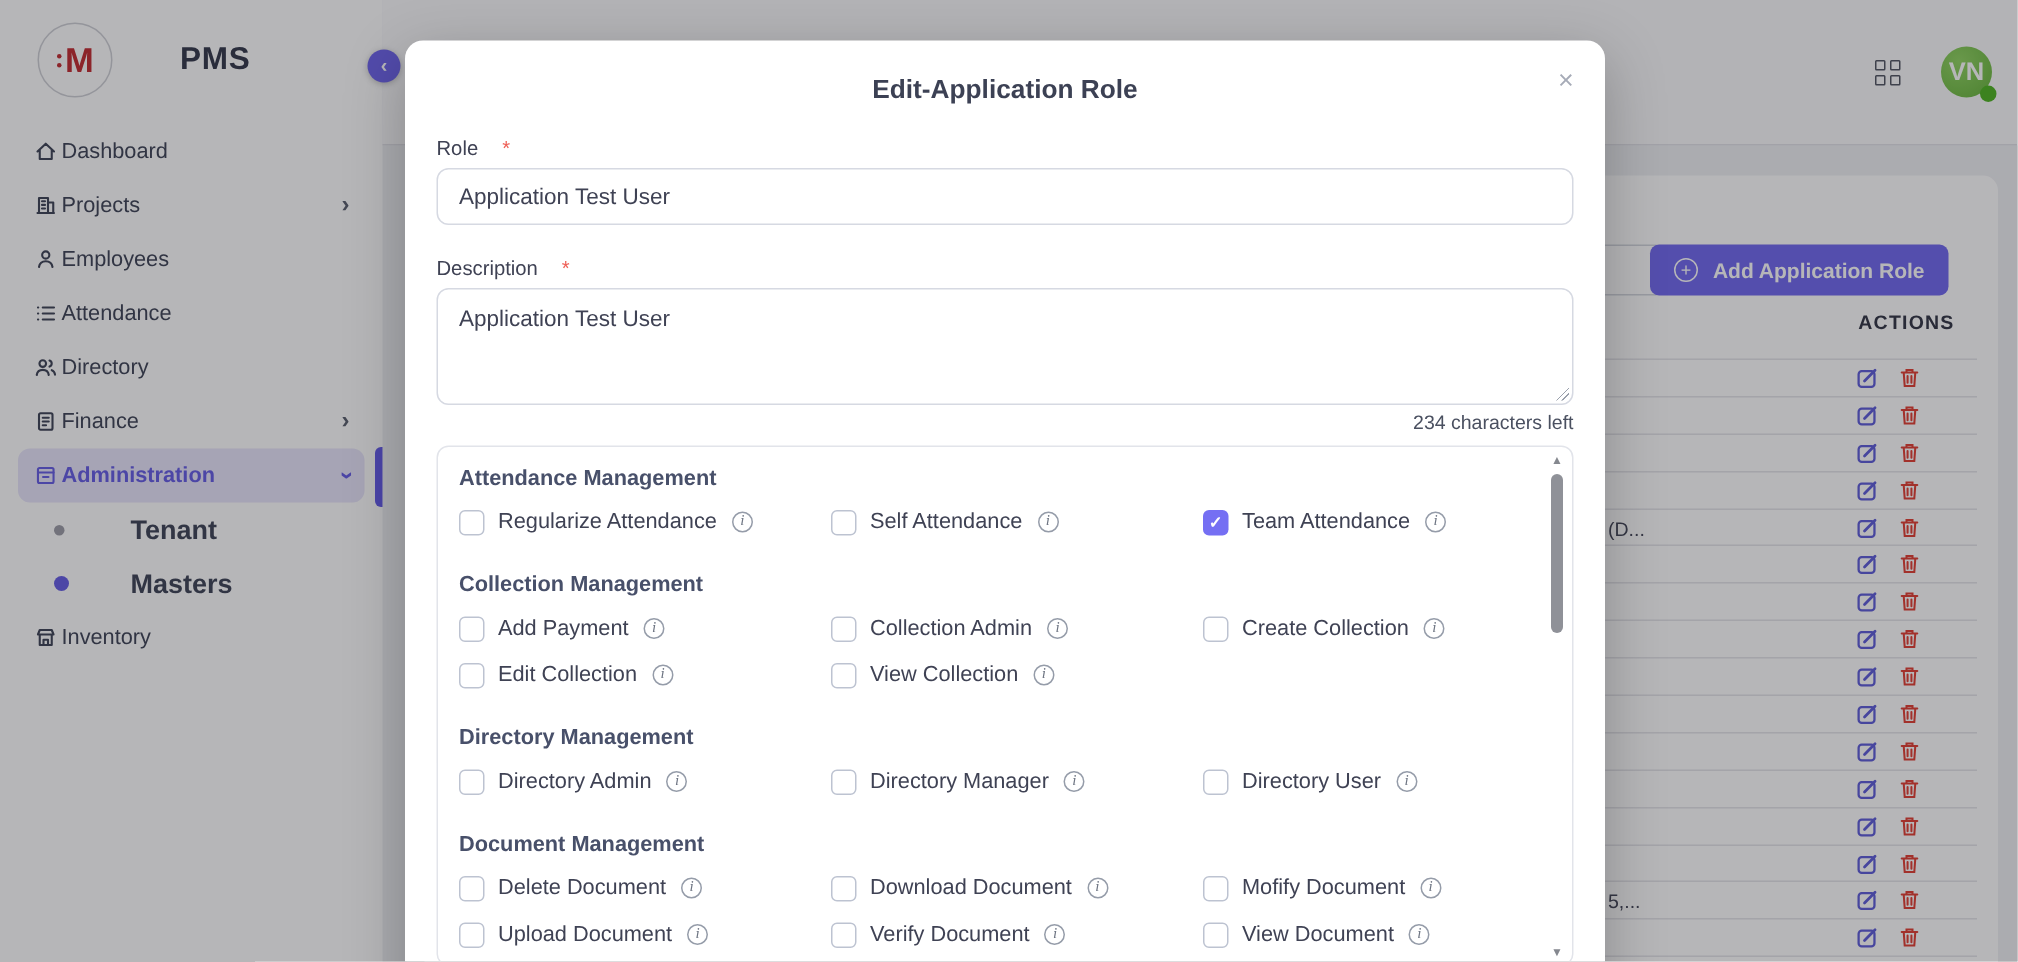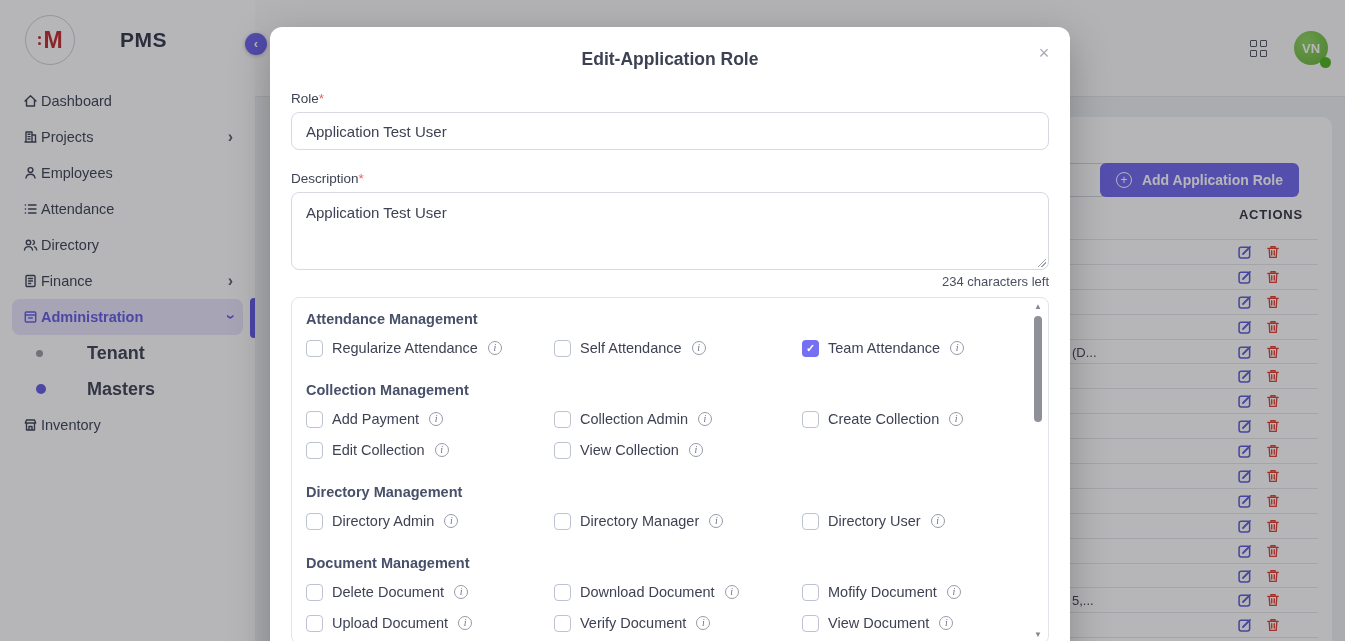--- a/index.html
+++ b/index.html
@@ -30,21 +30,21 @@
   .sub-item .bullet.on + .sub-label { margin-left:41px; }
   .active-bar { position:absolute; right:0; top:298px; width:5px; height:40px; background:#5f55e8; border-radius:4px 0 0 4px; }
 
   .collapse-btn { position:absolute; left:245px; top:33px; width:22px; height:22px; border-radius:50%; background:#6a60ec; color:#fff; z-index:4; display:flex; align-items:center; justify-content:center; font-size:13px; font-weight:700; cursor:pointer; box-shadow:0 1px 4px rgba(0,0,0,.25); }
   .collapse-btn span { margin-top:-2px; }
 
   
   .header { position:absolute; left:255px; right:0; top:0; height:97px; background:#fbfbfd; border-bottom:1px solid #e2e2e8; display:flex; align-items:center; justify-content:flex-end; gap:27px; padding-right:17px; z-index:1; }
   .apps-icon { display:grid; grid-template-columns:7px 7px; grid-gap:3px; cursor:pointer; }
   .apps-icon span { width:7px; height:7px; border:1.7px solid #4c515e; border-radius:1px; }
-  .avatar { position:relative; width:34px; height:34px; border-radius:50%; background:radial-gradient(circle at 35% 30%, #8ed35e, #63b236); color:#fff; font-weight:700; font-size:13px; display:flex; align-items:center; justify-content:center; cursor:pointer; }
+  .avatar { position:relative; width:34px; height:34px; border-radius:50%; background:radial-gradient(circle at 35% 30%, #8ed35e, #63b236); color:#fff; font-weight:700; font-size:17px; display:flex; align-items:center; justify-content:center; cursor:pointer; }
   .status-dot { position:absolute; right:-3px; bottom:-3px; width:11px; height:11px; border-radius:50%; background:#49b21c; }
 
   
   .card { position:absolute; left:283px; top:117px; width:1049px; height:620px; background:#fff; border-radius:10px; z-index:1; }
   .toolbar-search { position:absolute; top:46px; right:222px; width:210px; height:34px; border:1px solid #d2d5dd; border-radius:6px; background:#fff; padding:0 10px; font-size:14px; color:#3f4254; }
   .add-btn { position:absolute; top:46px; right:33px; height:34px; padding:0 16px; background:#6e64ef; border:none; border-radius:6px; color:#fff; font-size:14px; font-weight:600; display:flex; align-items:center; gap:10px; cursor:pointer; font-family:inherit; }
   .plus-icon { width:16px; height:16px; border:1.5px solid #fff; border-radius:50%; display:flex; align-items:center; justify-content:center; font-size:12px; font-weight:400; line-height:1; }
   .actions-header { position:absolute; top:90px; right:29px; font-size:13px; font-weight:700; color:#2e3140; letter-spacing:.8px; }
   .t-rows { position:absolute; left:14px; right:14px; top:122px; border-top:1px solid #e4e4e9; }
   .t-row { position:relative; height:24.9px; border-bottom:1px solid #e4e4e9; }
@@ -54,21 +54,21 @@
   .icon-btn svg { width:16px; height:16px; display:block; }
 
   
   .overlay { position:absolute; inset:0; background:rgba(33,33,40,.33); z-index:40; }
 
   
   .modal { position:absolute; left:270px; top:27px; width:800px; height:660px; background:#fff; border-radius:12px; z-index:50; box-shadow:0 12px 40px rgba(0,0,0,.25); }
   .modal-title { text-align:center; padding-top:22px; font-size:17.5px; font-weight:700; color:#3c4154; }
   .modal-close { position:absolute; top:13px; right:13px; width:26px; height:26px; background:none; border:none; color:#a6abb7; font-size:18px; line-height:1; cursor:pointer; font-family:inherit; }
   .modal-body { padding:0 21px; }
-  .field-label { display:flex; gap:0; font-size:13.5px; color:#3f4254; margin-top:21px; }
+  .field-label { display:flex; gap:16px; font-size:13.5px; color:#3f4254; margin-top:21px; }
   .req { color:#ee6158; }
   .role-input { margin-top:6px; width:100%; height:38px; border:1px solid #d6d9e2; border-radius:8px; padding:0 14px; font-size:15px; color:#3f4254; font-family:inherit; background:#fff; }
   .desc-wrap { position:relative; margin-top:6px; }
   .desc-input { display:block; width:100%; height:78px; border:1px solid #d6d9e2; border-radius:8px; padding:11px 14px; font-size:15px; color:#3f4254; font-family:inherit; resize:none; background:#fff; }
   .resize-corner { position:absolute; right:3px; bottom:3px; width:9px; height:9px; cursor:nwse-resize;
       background:linear-gradient(135deg, transparent 0 50%, #9aa0ac 50% 57%, transparent 57% 72%, #9aa0ac 72% 79%, transparent 79%); }
   .counter { text-align:right; font-size:13px; color:#4a5060; margin-top:4px; }
 
   .perm-panel { position:relative; margin-top:8px; border:1px solid #e2e4ea; border-radius:8px; height:347px; padding:13px 34px 0 14px; overflow:hidden; }
   .group-title { font-size:14.5px; font-weight:600; color:#48506a; margin:25px 0 12px; }

